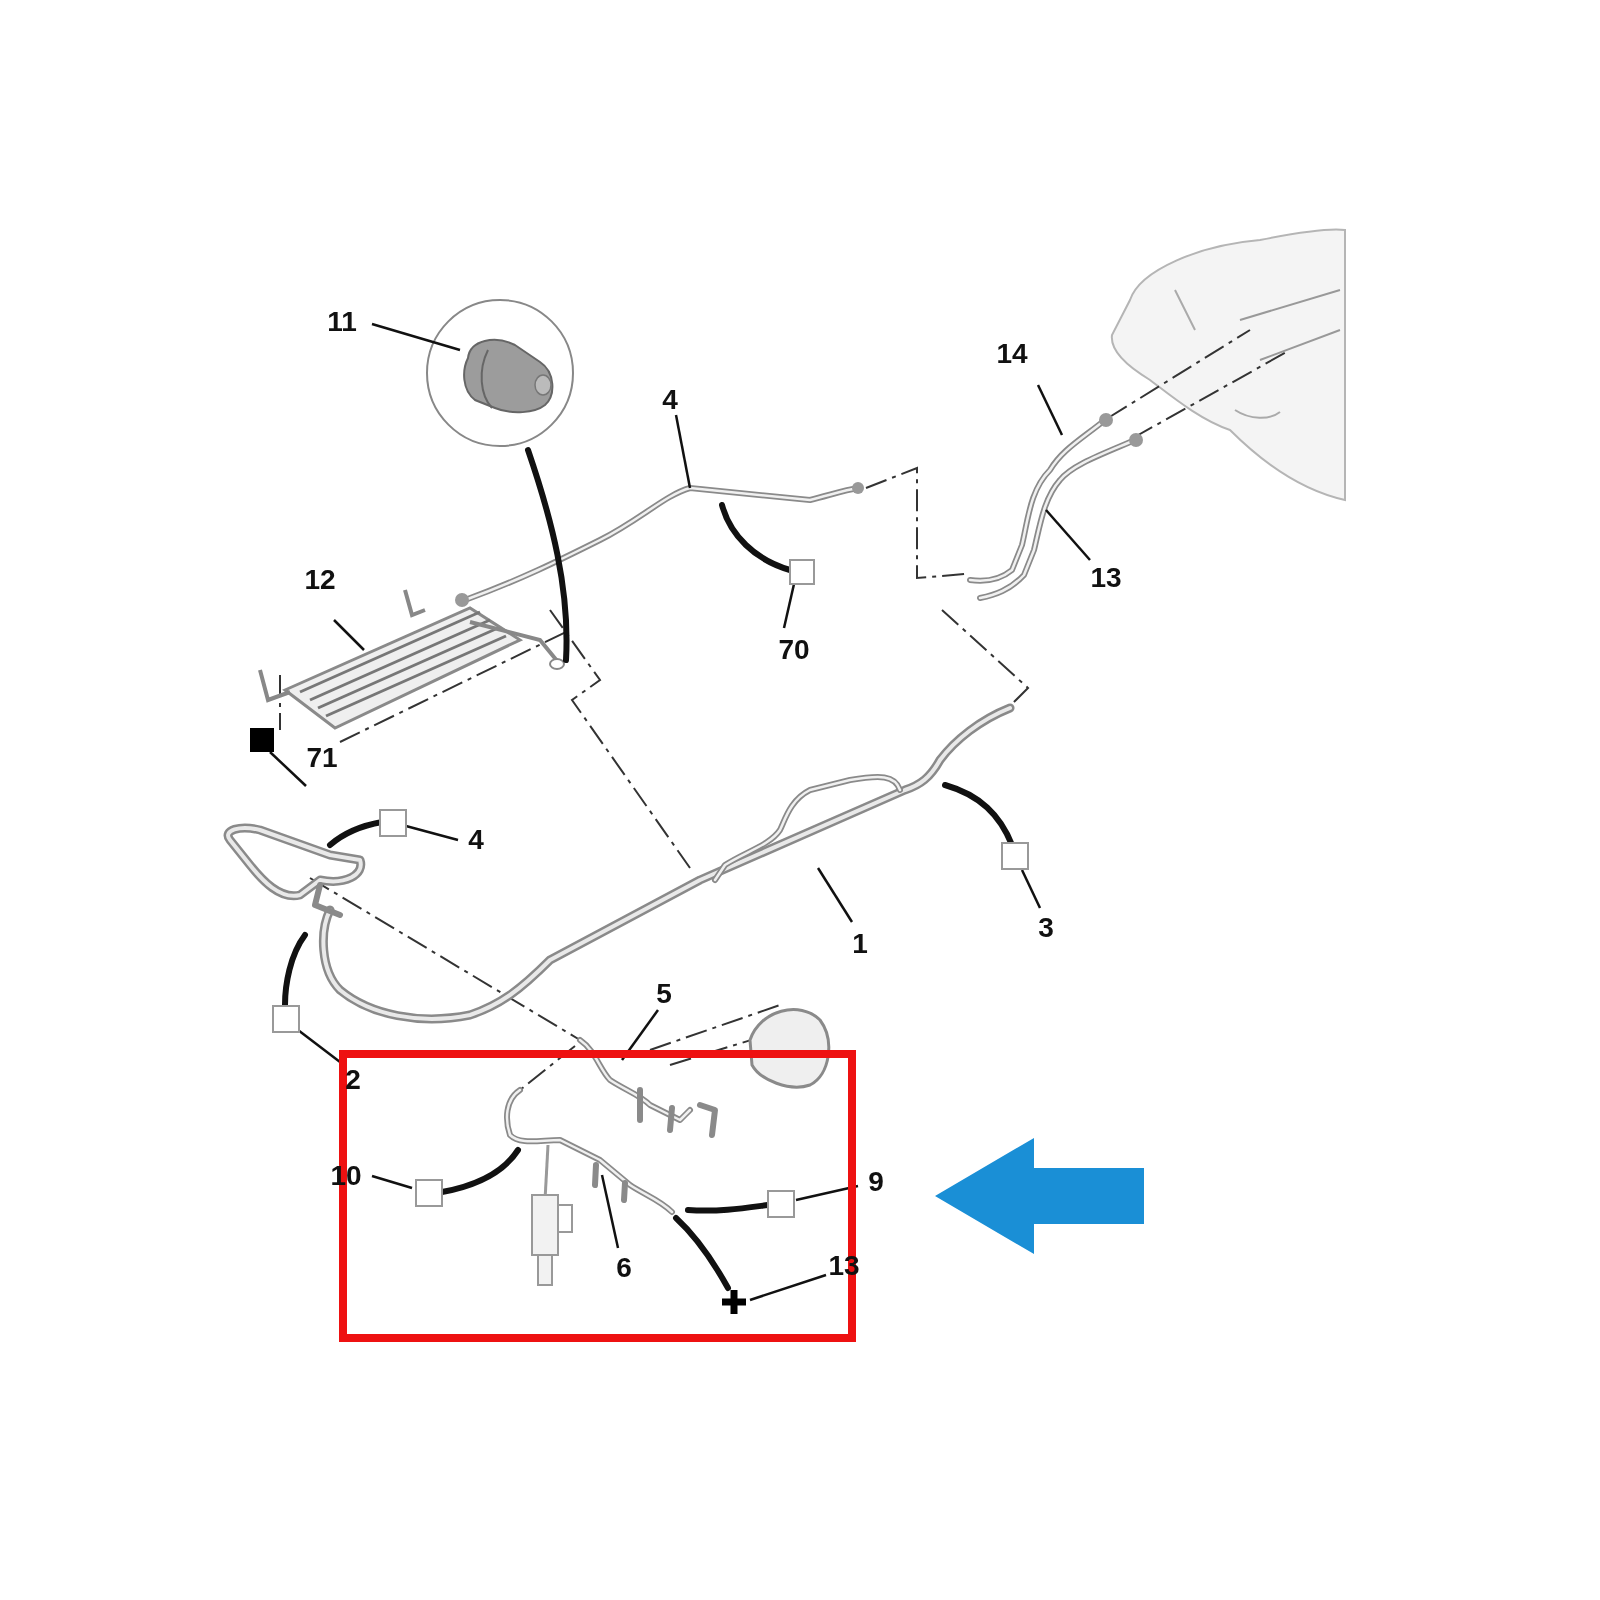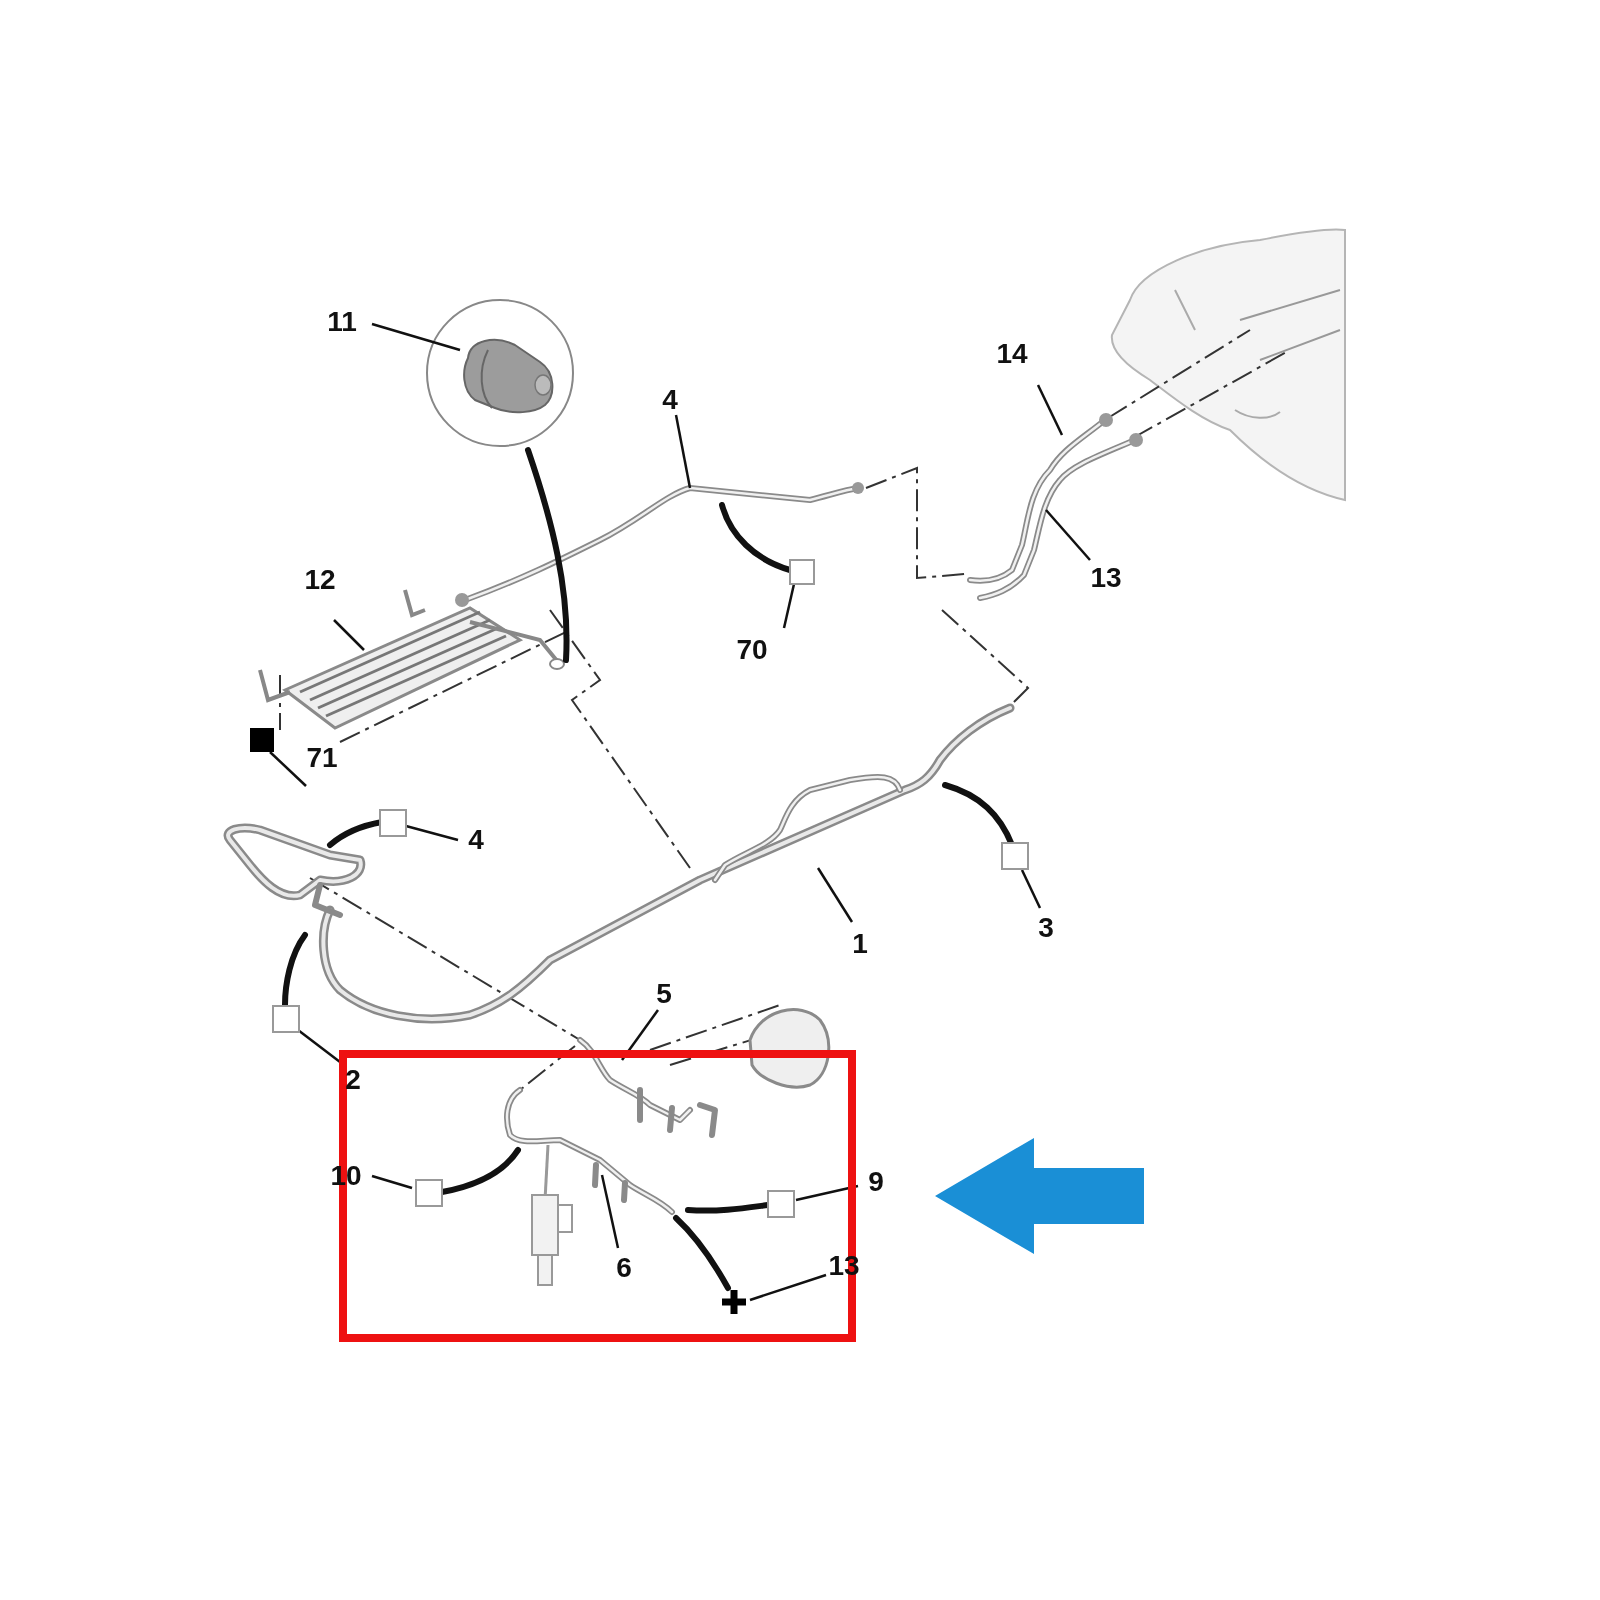--- a/index.html
+++ b/index.html
@@ -159,15 +159,15 @@
   <span class="label" style="left:664px;top:994px">5</span>
   <span class="label" style="left:624px;top:1268px">6</span>
   <span class="label" style="left:876px;top:1182px">9</span>
   <span class="label" style="left:320px;top:580px">12</span>
   <span class="label" style="left:342px;top:322px">11</span>
   <span class="label" style="left:670px;top:400px">4</span>
   <span class="label" style="left:1106px;top:578px">13</span>
   <span class="label" style="left:1012px;top:354px">14</span>
   <span class="label" style="left:346px;top:1176px">10</span>
   <span class="label" style="left:844px;top:1266px">13</span>
-  <span class="label" style="left:752px;top:650px">70</span>
+  <span class="label" style="left:794px;top:650px">70</span>
   <span class="label" style="left:322px;top:758px">71</span>
 </div>
 
 </body></html>

